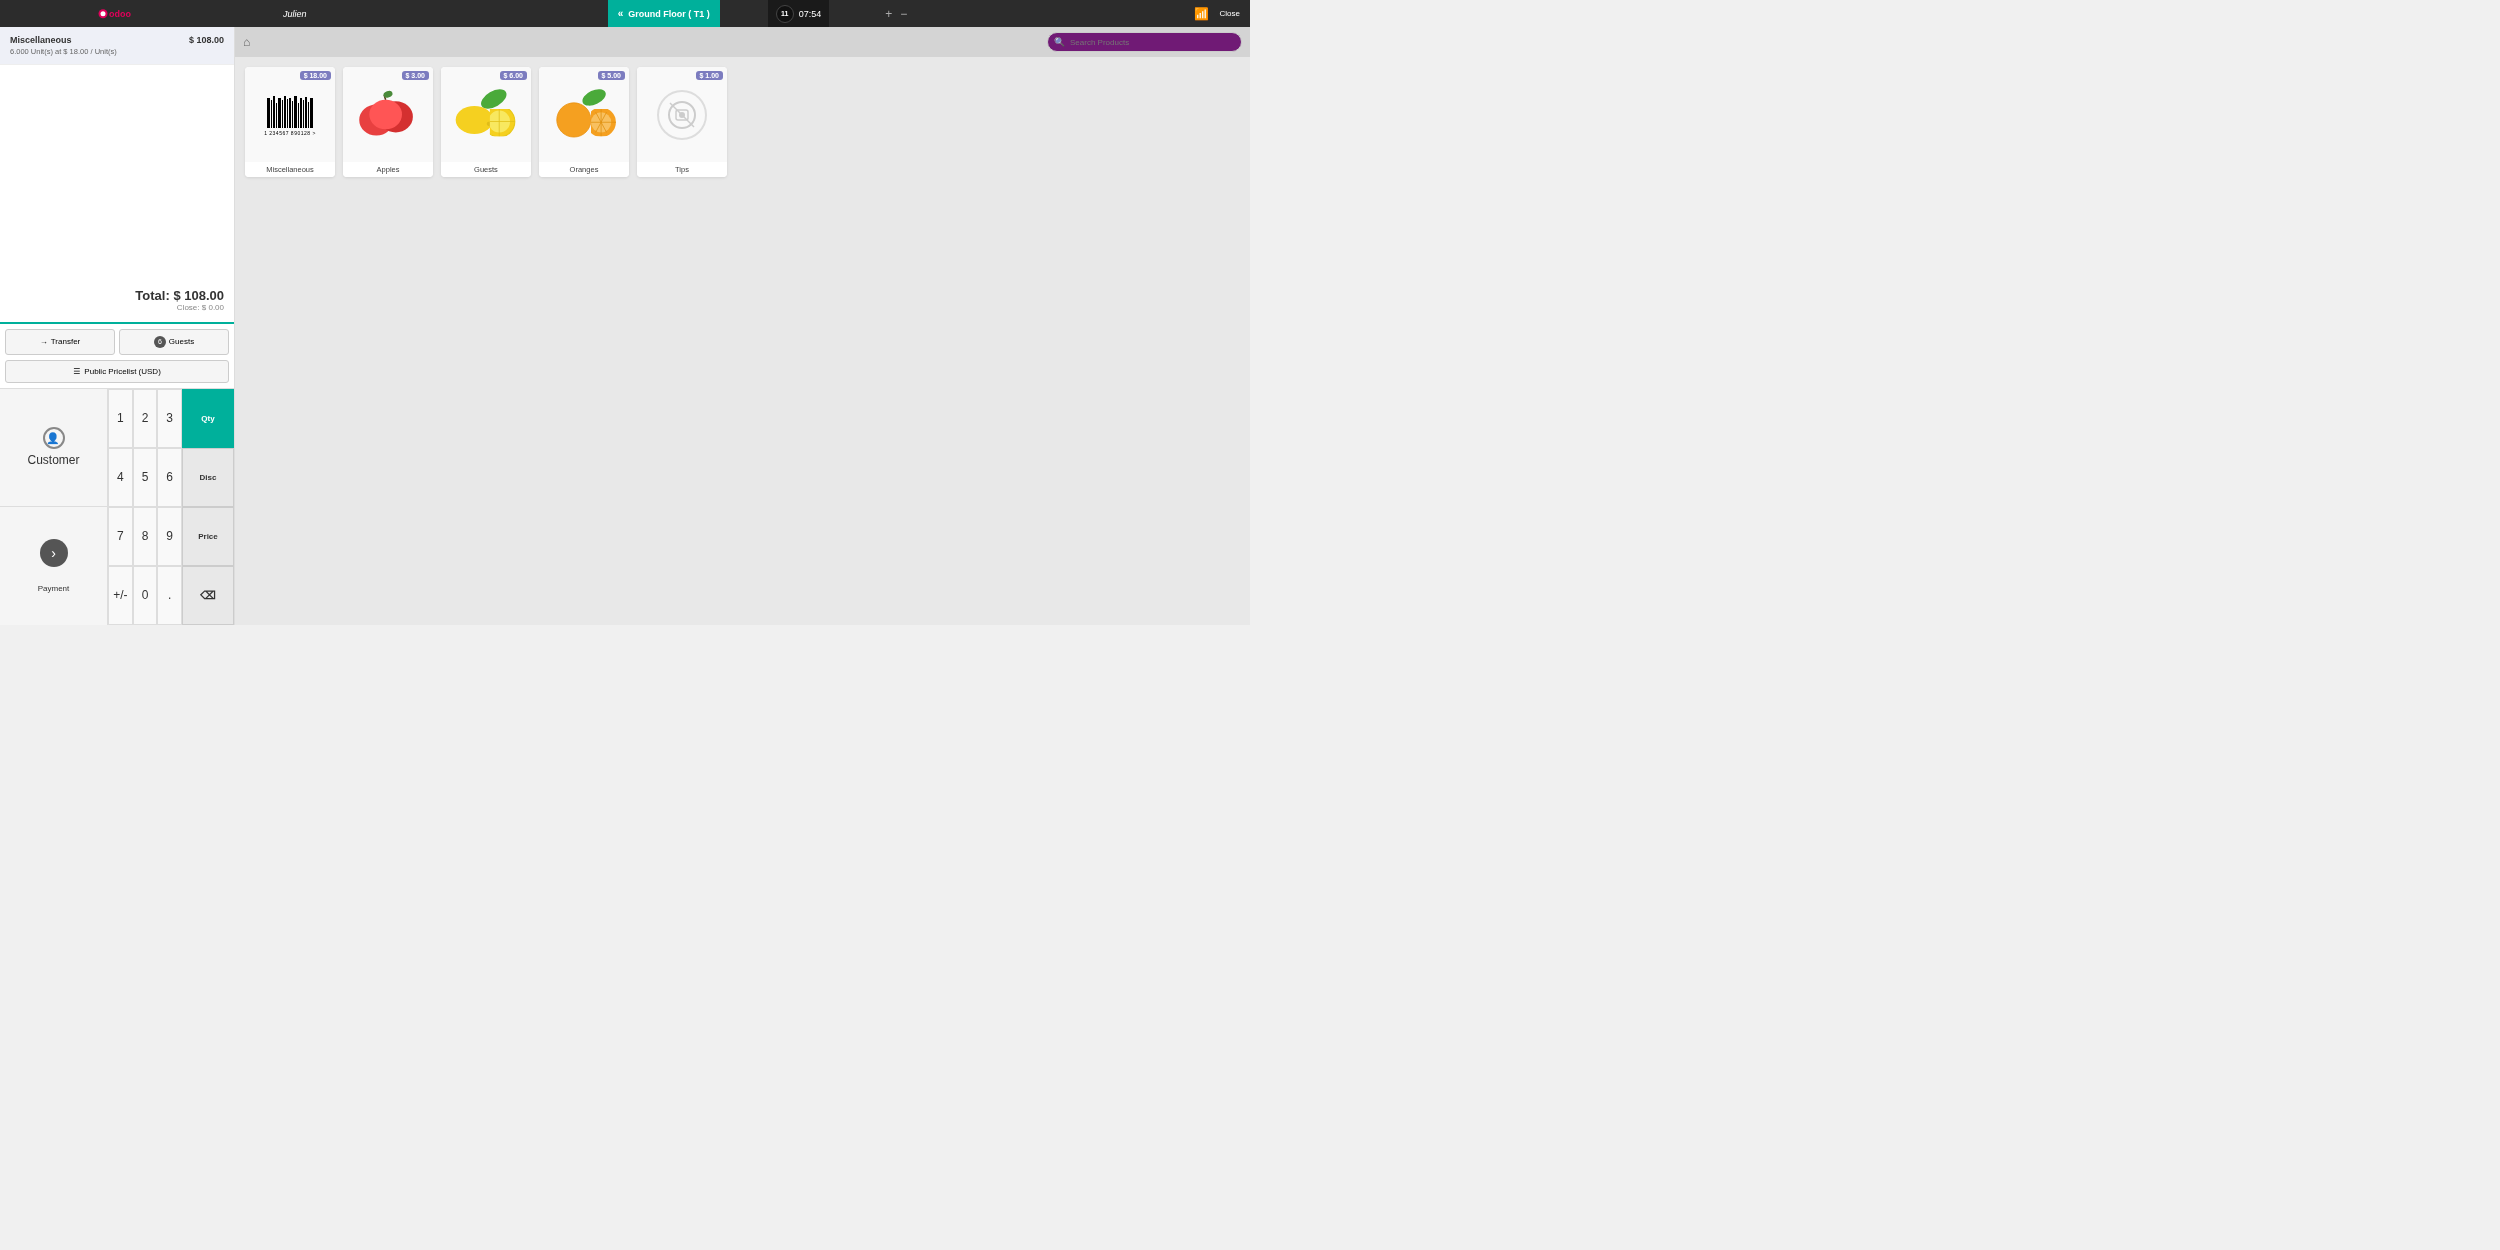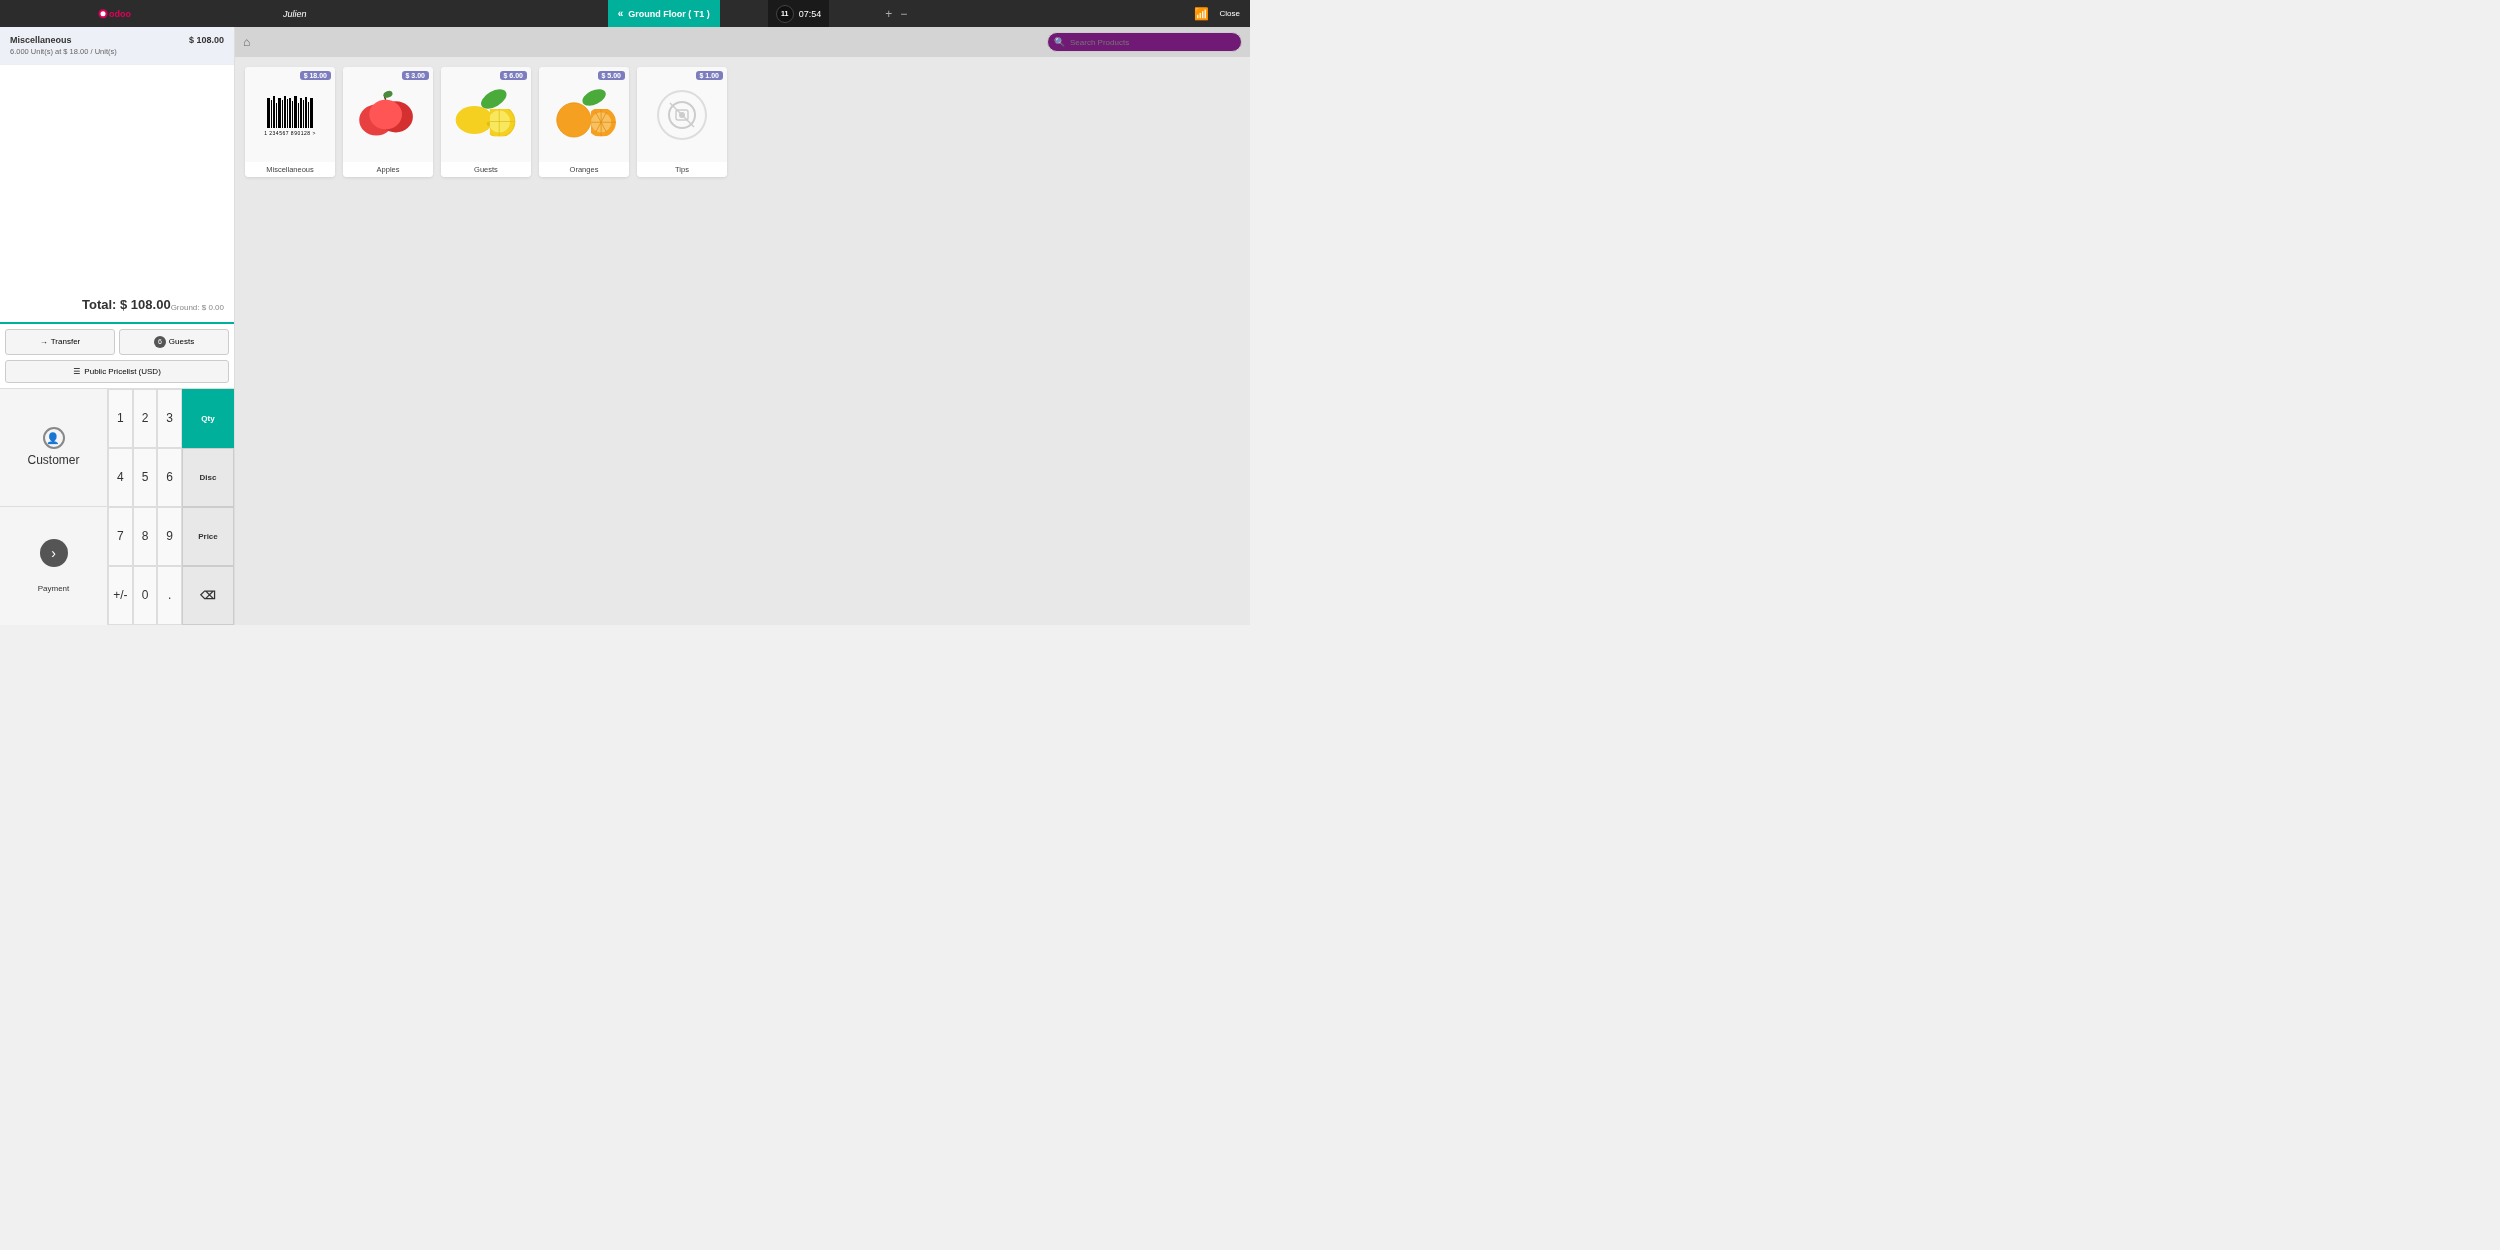--- a/index.html
+++ b/index.html
@@ -142,21 +142,21 @@
     }
     .order-item-detail {
       font-size: 7.5px;
       color: #666;
       margin-top: 2px;
     }
 
     .order-total-section {
       flex: 1;
       display: flex;
-      flex-direction: row;
+      flex-direction: column;
       align-items: flex-end;
       justify-content: flex-end;
       padding: 10px;
       border-bottom: 2px solid #00b09b;
     }
     .total-line {
       font-size: 13px;
       font-weight: bold;
       color: #333;
     }
@@ -503,21 +503,21 @@
         <span class="order-item-price">$ 108.00</span>
       </div>
       <div class="order-item-detail">6.000 Unit(s) at $ 18.00 / Unit(s)</div>
     </div>
 
     <div class="order-total-section">
       <div class="total-line">
         <span>Total:</span>
         <span>$ 108.00</span>
       </div>
-      <div class="tax-line">Ground: $ 0.00</div>
+      <div class="tax-line">Close: $ 0.00</div>
     </div>
 
     <div class="action-buttons">
       <button class="btn-transfer">
         <span>→</span>
         <span>Transfer</span>
       </button>
       <button class="btn-guests">
         <span class="btn-guests-badge">6</span>
         <span>Guests</span>

